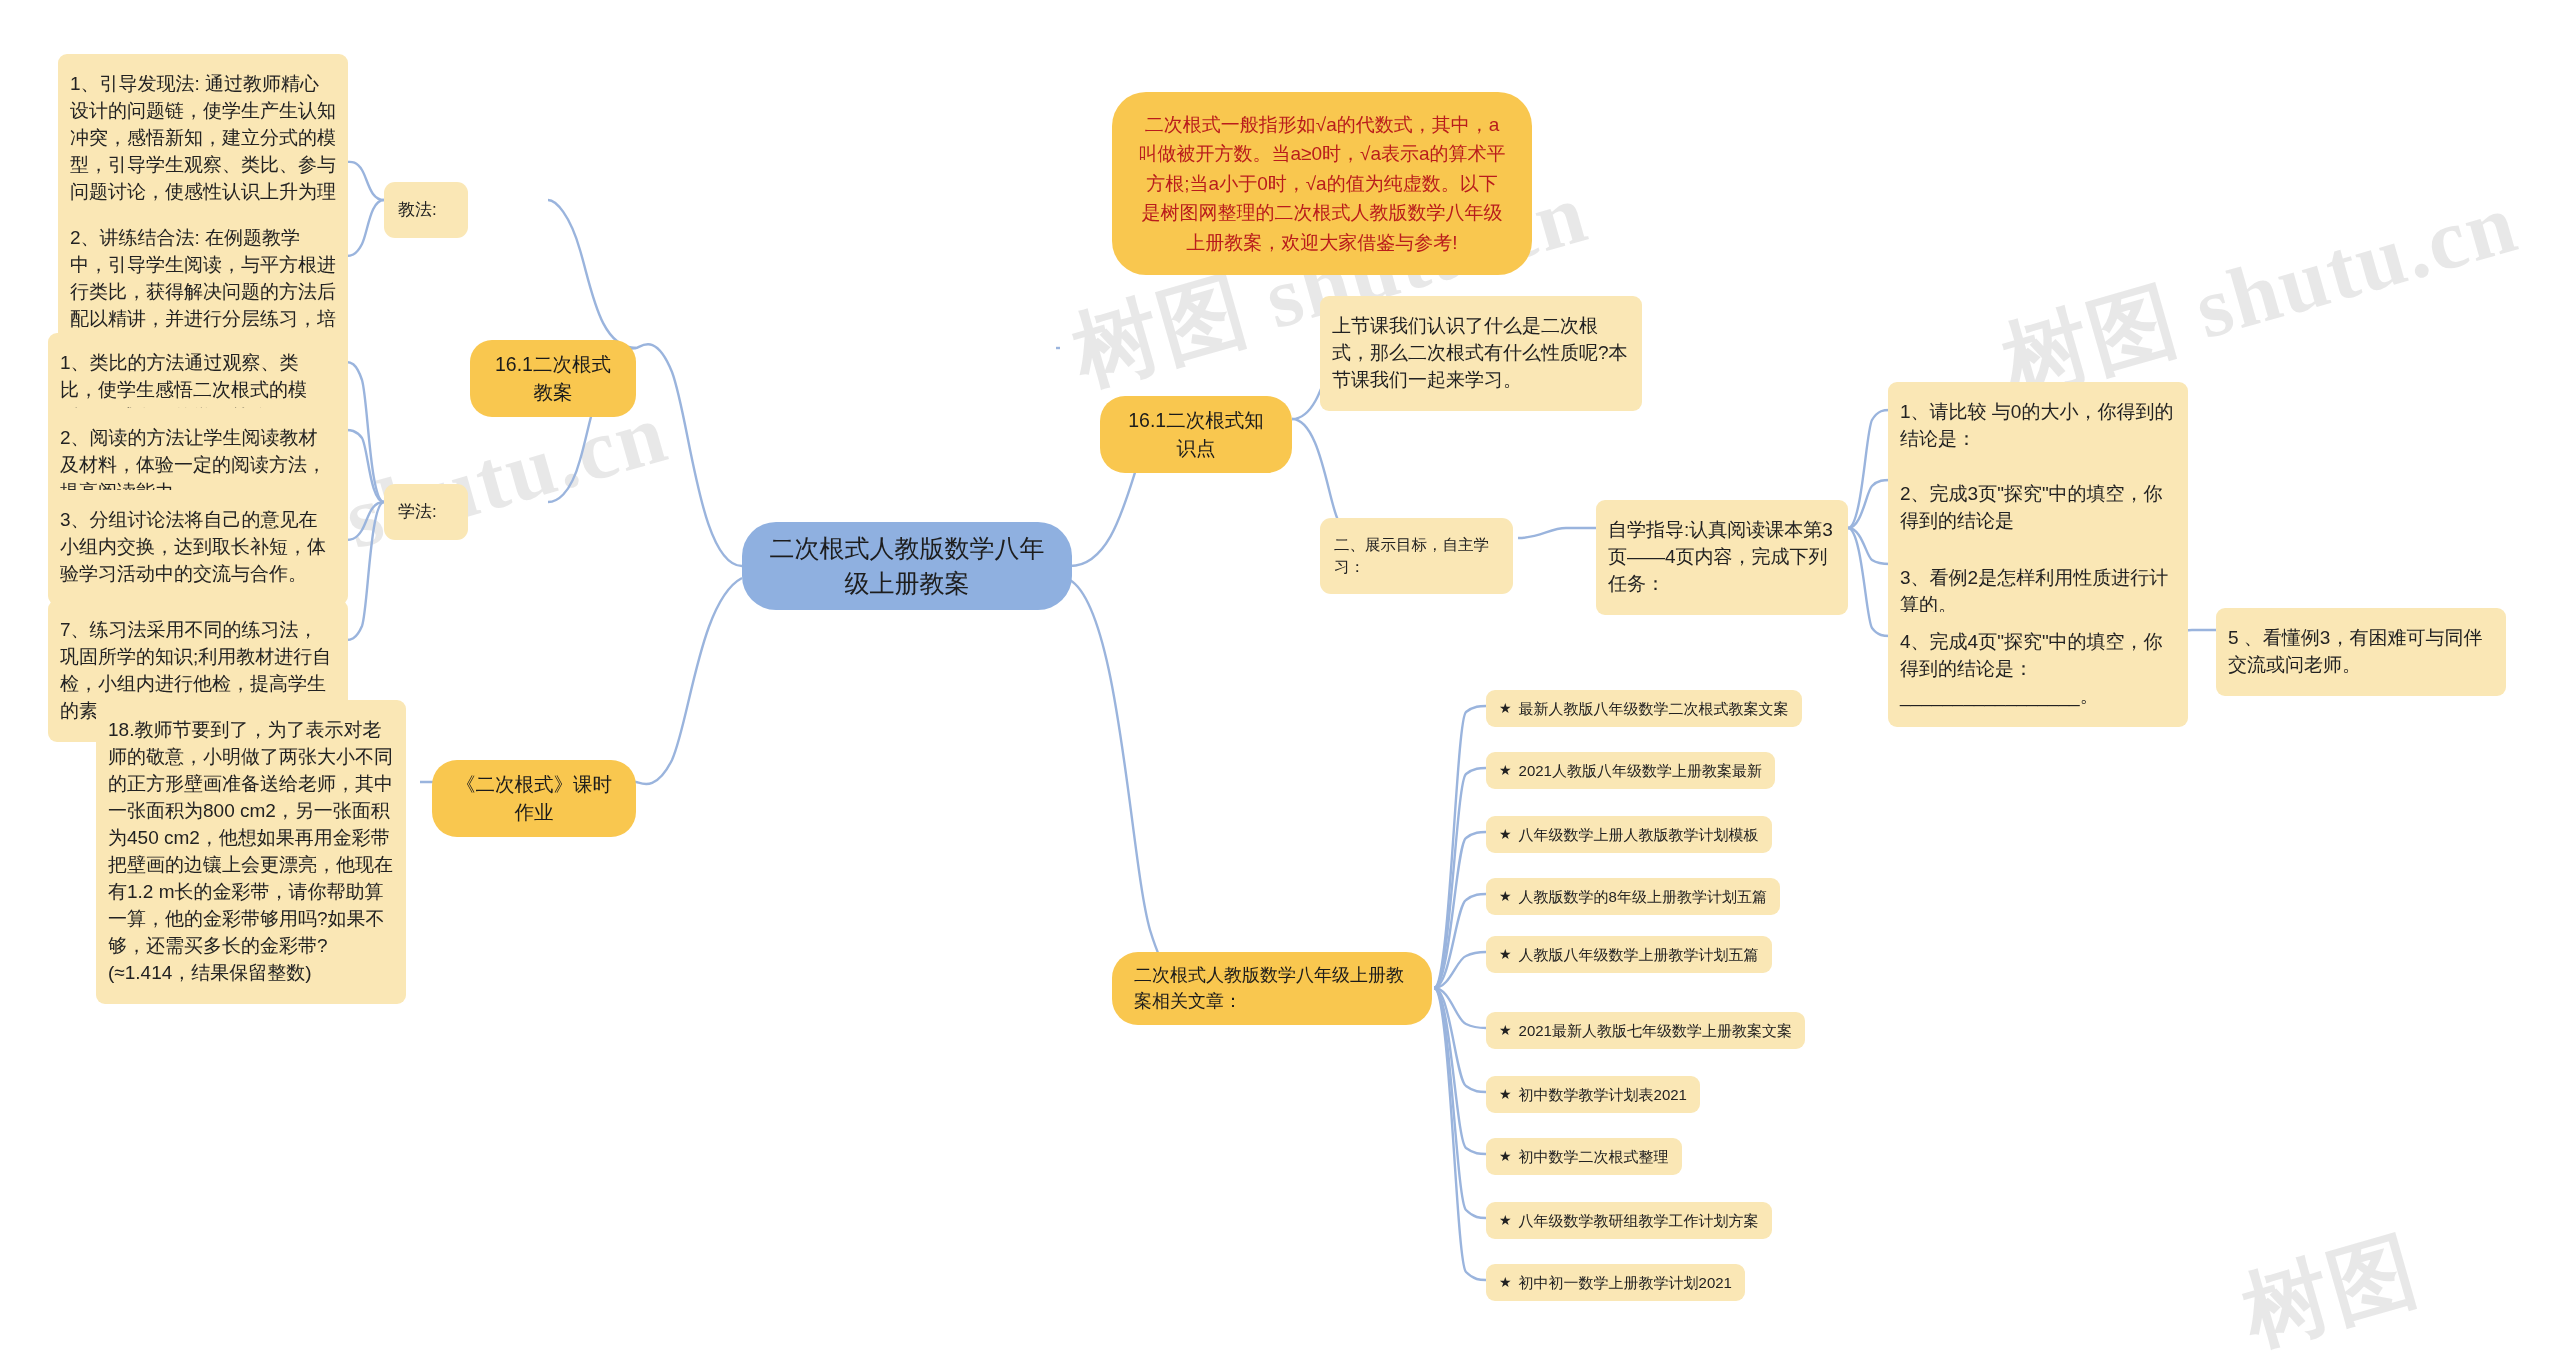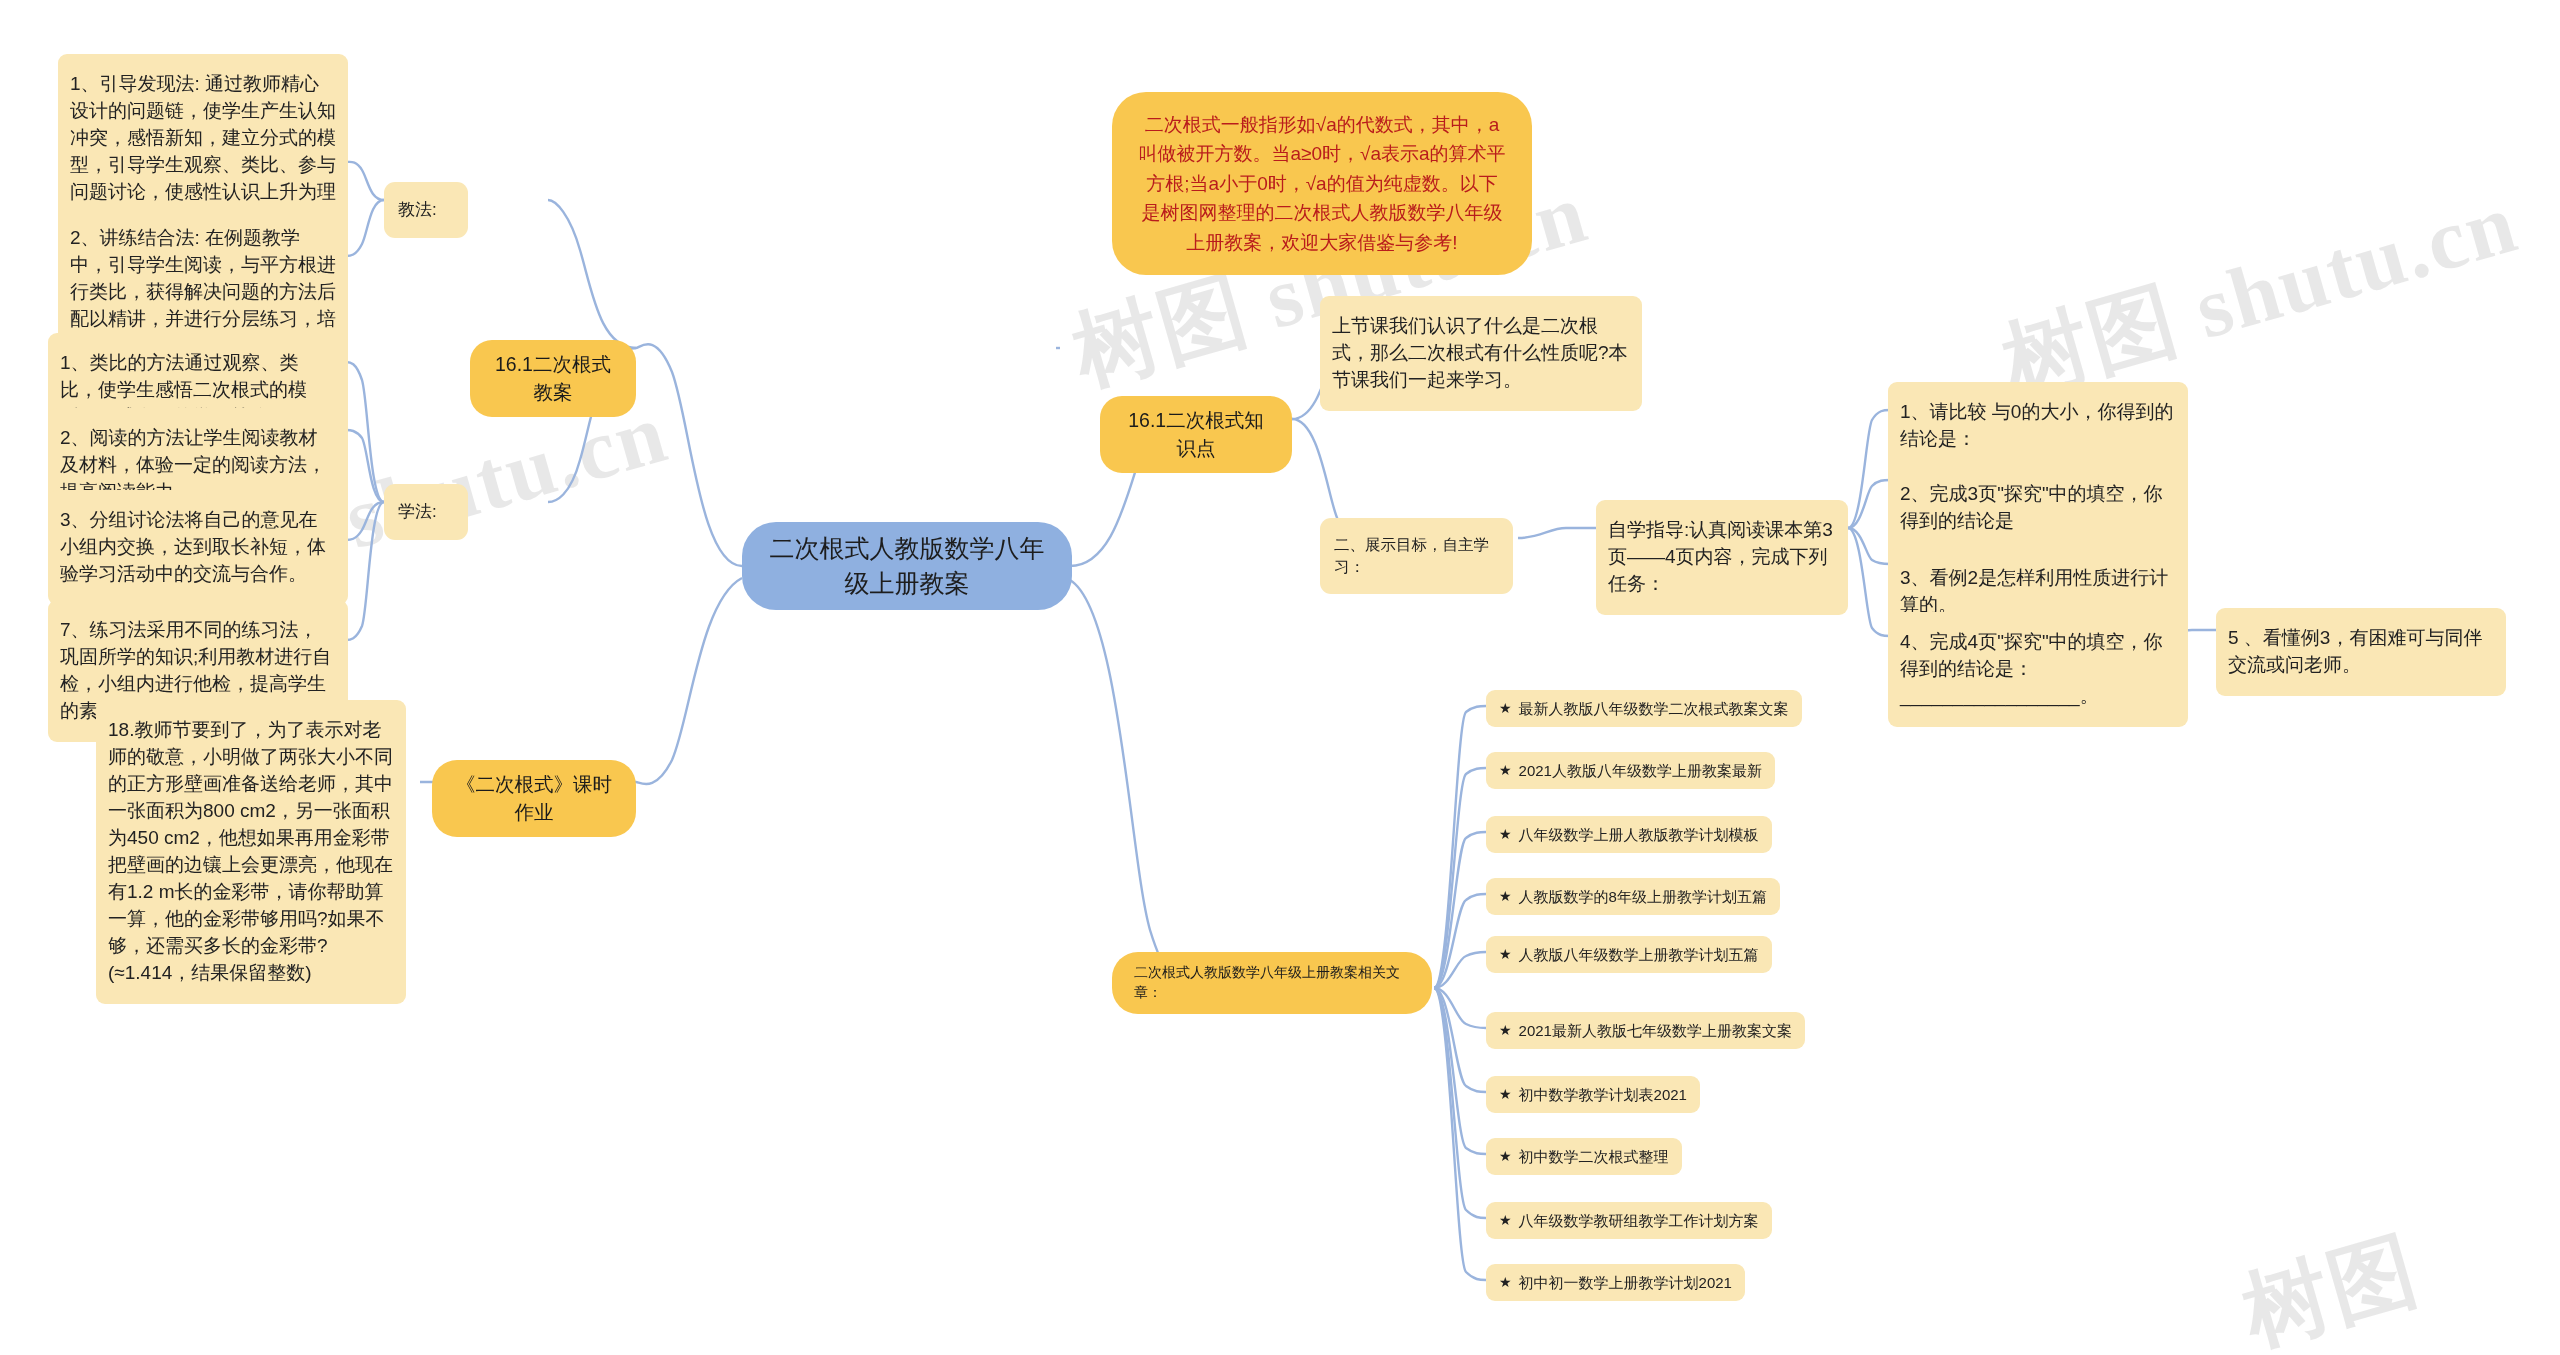--- a/index.html
+++ b/index.html
@@ -174,35 +174,35 @@
   <div class="node leaf" style="left:58px; top:208px; width:290px;">2、讲练结合法: 在例题教学中，引导学生阅读，与平方根进行类比，获得解决问题的方法后配以精讲，并进行分层练习，培养学生的阅读习惯和规范的解题格式。</div>
 
   <div class="node leaf" style="left:48px; top:333px; width:300px;">1、类比的方法通过观察、类比，使学生感悟二次根式的模型，形成有效的学习策略。</div>
   <div class="node leaf" style="left:48px; top:408px; width:300px;">2、阅读的方法让学生阅读教材及材料，体验一定的阅读方法，提高阅读能力。</div>
   <div class="node leaf" style="left:48px; top:490px; width:300px;">3、分组讨论法将自己的意见在小组内交换，达到取长补短，体验学习活动中的交流与合作。</div>
   <div class="node leaf" style="left:48px; top:600px; width:300px;">7、练习法采用不同的练习法，巩固所学的知识;利用教材进行自检，小组内进行他检，提高学生的素质。</div>
 
   <div class="node pill" style="left:432px; top:760px; width:204px;border-radius:25px;">《二次根式》课时作业</div>
   <div class="node leaf" style="left:96px; top:700px; width:310px;">18.教师节要到了，为了表示对老师的敬意，小明做了两张大小不同的正方形壁画准备送给老师，其中一张面积为800 cm2，另一张面积为450 cm2，他想如果再用金彩带把壁画的边镶上会更漂亮，他现在有1.2 m长的金彩带，请你帮助算一算，他的金彩带够用吗?如果不够，还需买多长的金彩带?(≈1.414，结果保留整数)</div>
 
-  <div class="node pill" style="left:1100px; top:396px; width:192px;">16.1二次根式知识点</div>
+  <div class="node pill" style="left:1100px; top:396px; width:192px;border-radius:25px;">16.1二次根式知识点</div>
 
   <div class="node leaf" style="left:1320px; top:296px; width:322px;">上节课我们认识了什么是二次根式，那么二次根式有什么性质呢?本节课我们一起来学习。</div>
 
   <div class="node leaf lbl" style="left:1320px; top:518px; width:193px; font-size:15.5px;">二、展示目标，自主学习：</div>
 
   <div class="node leaf" style="left:1596px; top:500px; width:252px;">自学指导:认真阅读课本第3页——4页内容，完成下列任务：</div>
 
   <div class="node leaf" style="left:1888px; top:382px; width:300px;">1、请比较 与0的大小，你得到的结论是： ______________________。</div>
   <div class="node leaf" style="left:1888px; top:464px; width:300px;">2、完成3页"探究"中的填空，你得到的结论是_________________。</div>
   <div class="node leaf" style="left:1888px; top:548px; width:300px;">3、看例2是怎样利用性质进行计算的。</div>
   <div class="node leaf" style="left:1888px; top:612px; width:300px;">4、完成4页"探究"中的填空，你得到的结论是： _________________。</div>
   <div class="node leaf" style="left:2216px; top:608px; width:290px;">5 、看懂例3，有困难可与同伴交流或问老师。</div>
 
-  <div class="node pill" style="left:1112px; top:952px; width:320px; font-size:14px; border-radius:26px; text-align:left; justify-content:flex-start;">二次根式人教版数学八年级上册教案相关文章：</div>
+  <div class="node pill" style="left:1112px; top:952px; width:320px; font-size:18px; border-radius:26px; text-align:left; justify-content:flex-start;">二次根式人教版数学八年级上册教案相关文章：</div>
 
   <div class="node leaf article" style="left:1486px; top:690px;">
     <span class="star">★</span>
     <span>最新人教版八年级数学二次根式教案文案</span>
   </div>
   <div class="node leaf article" style="left:1486px; top:752px;">
     <span class="star">★</span>
     <span>2021人教版八年级数学上册教案最新</span>
   </div>
   <div class="node leaf article" style="left:1486px; top:816px;">

